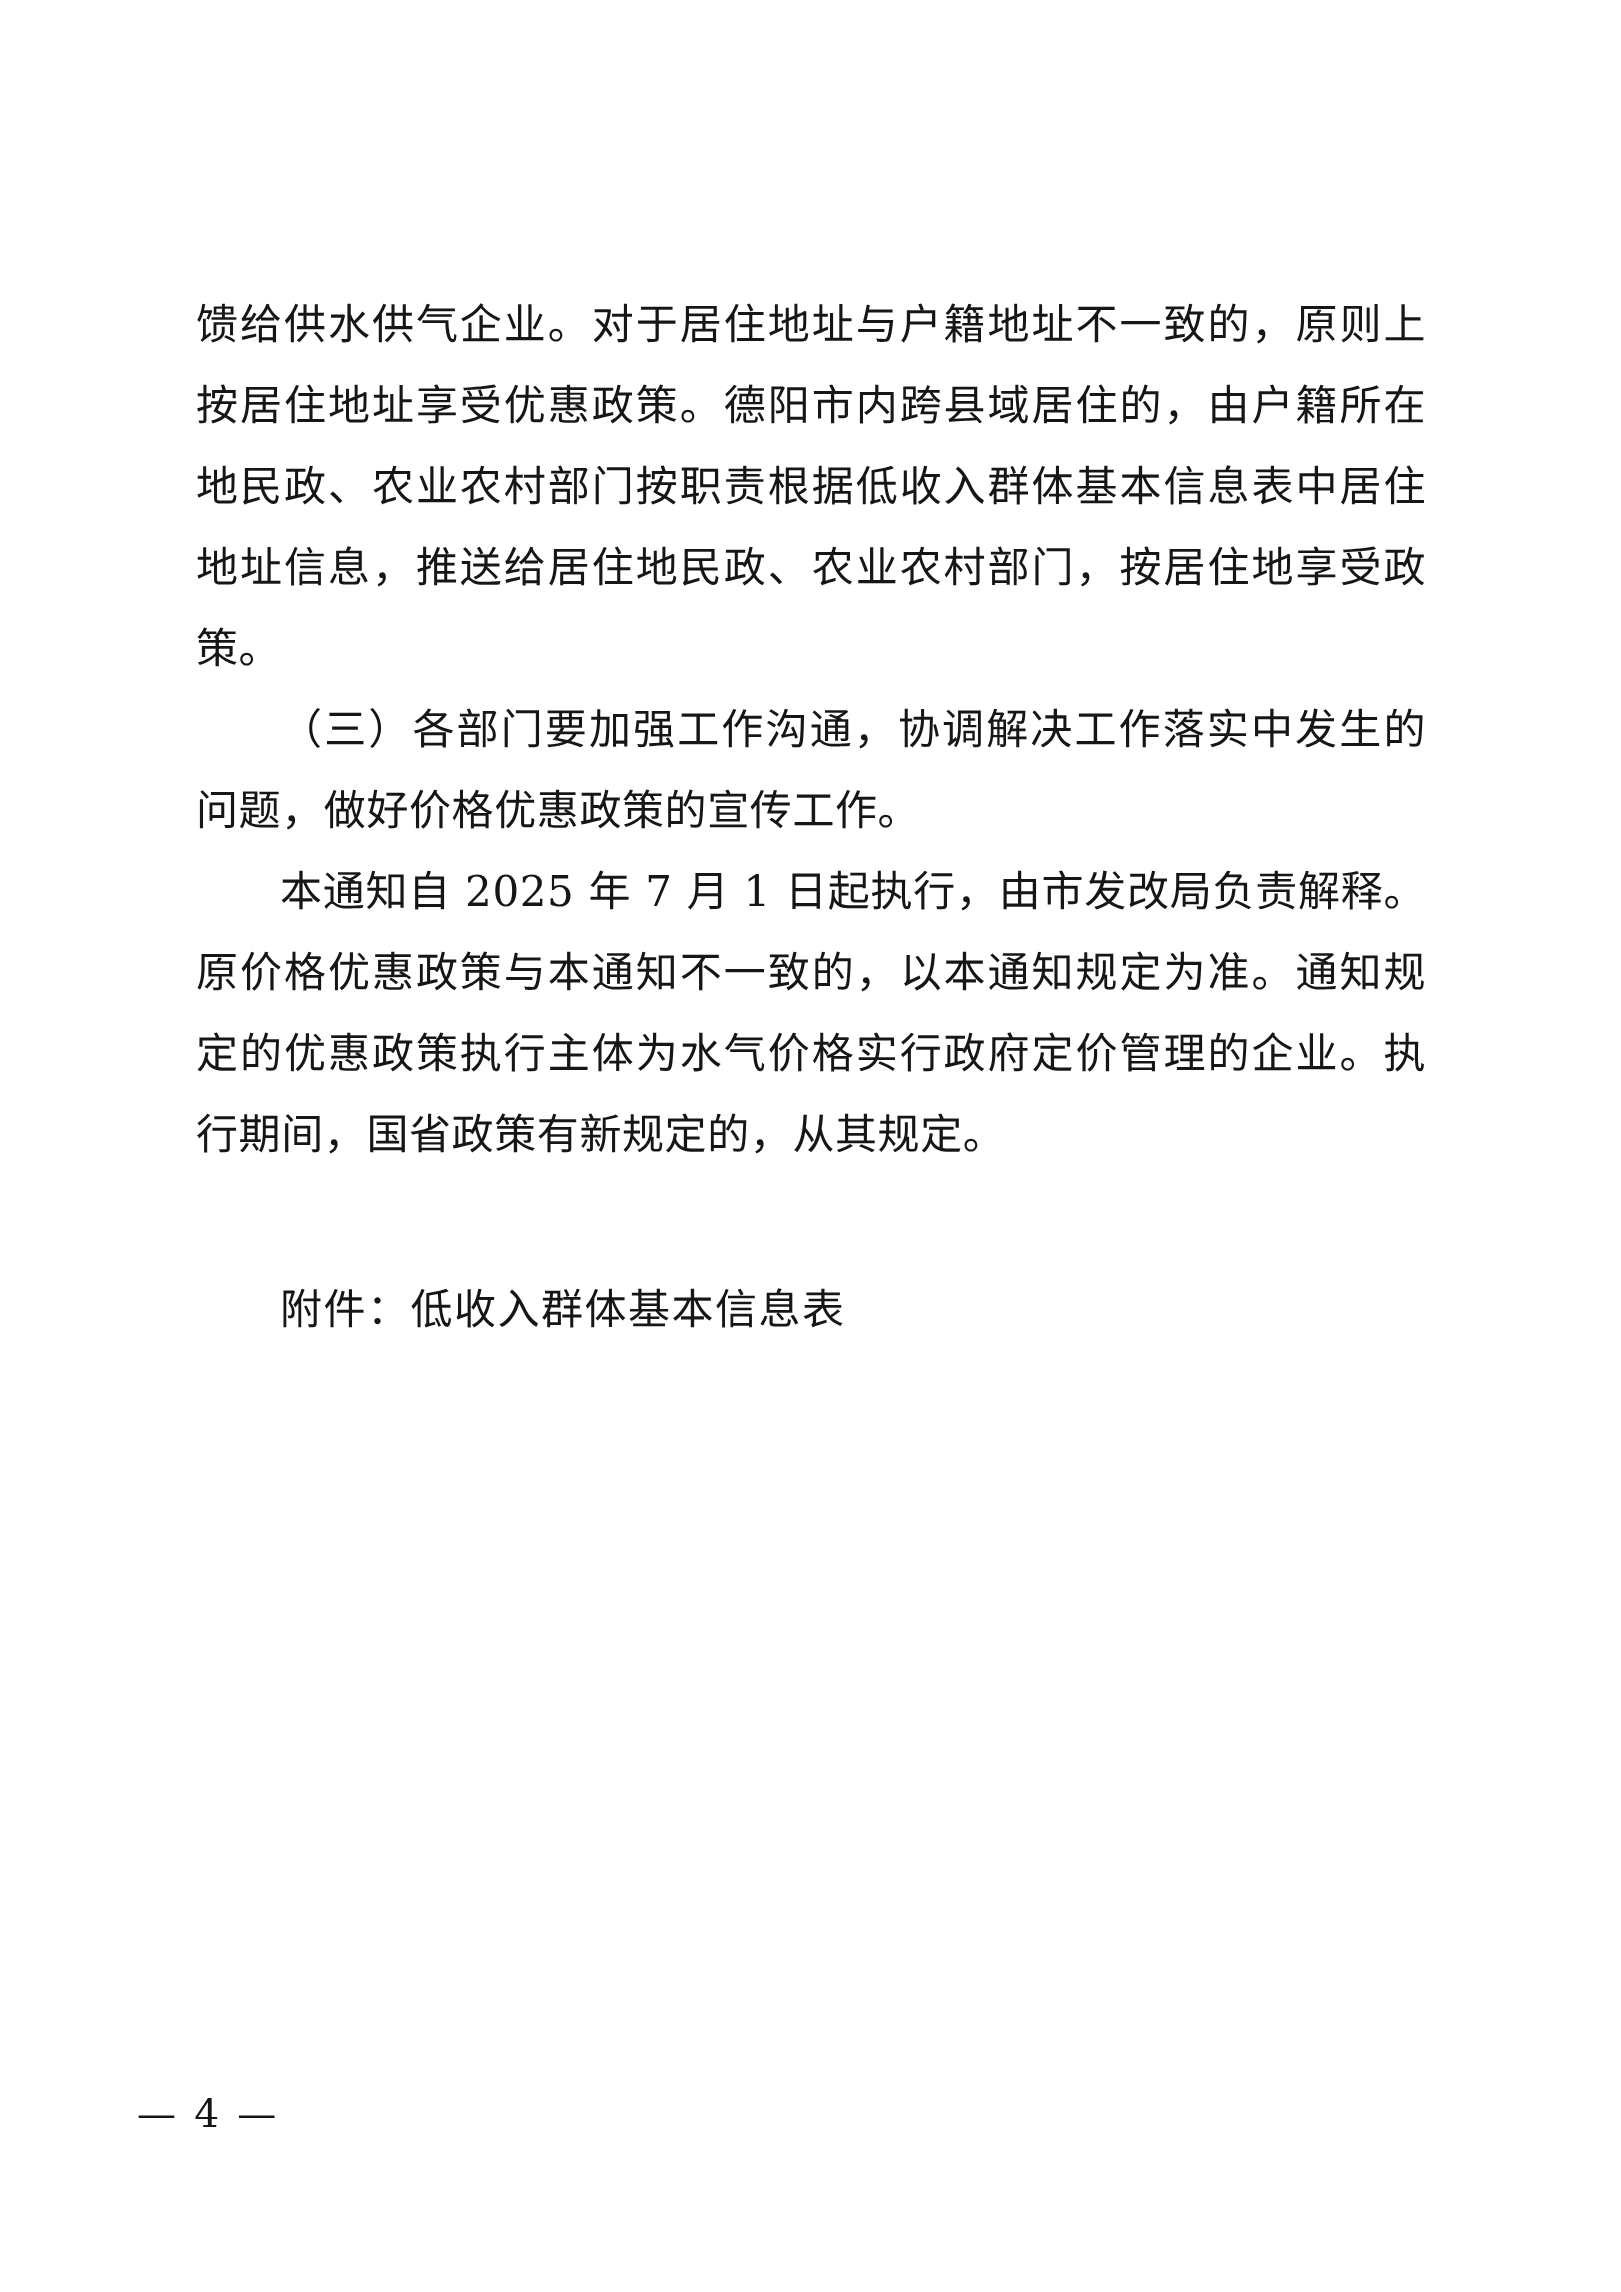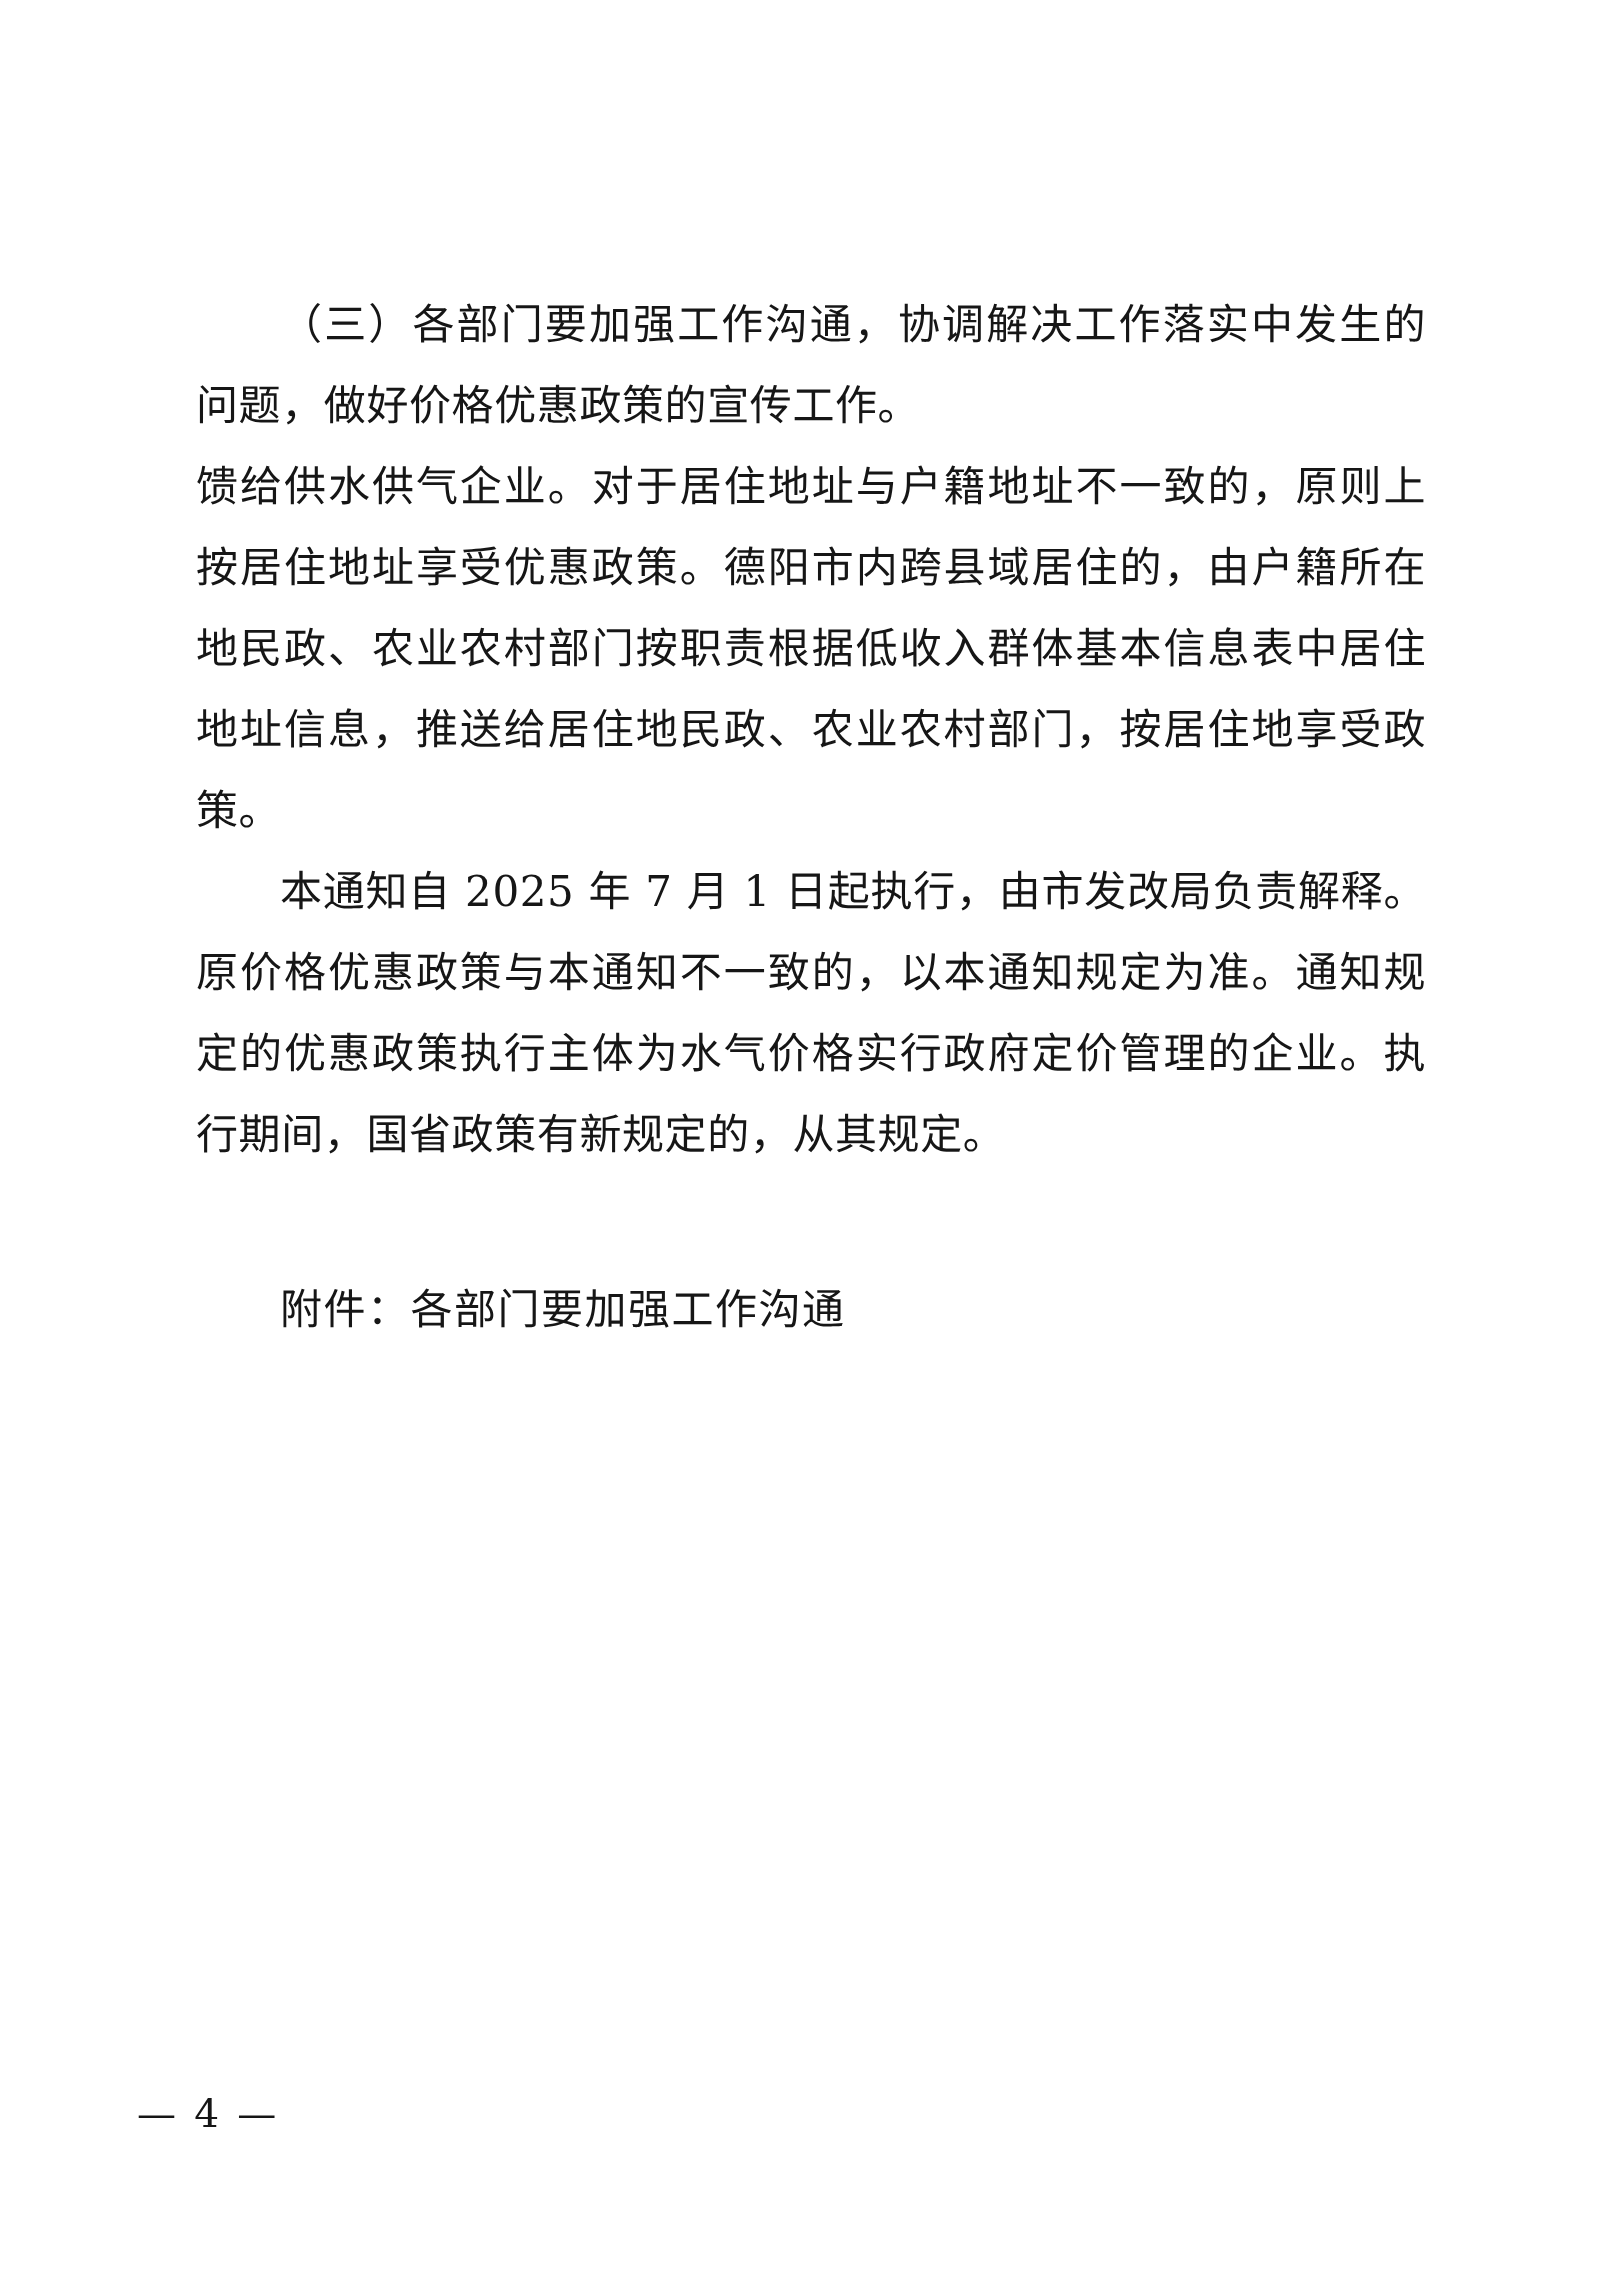--- a/index.html
+++ b/index.html
@@ -62,30 +62,30 @@
     font-family: "DejaVu Serif", "Liberation Serif", serif;
   }
 </style>
 </head>
 <body>
 
 <div class="page">
 
   <div class="content">
 
+    <p class="para">馈给供水供气企业。对于居住地址与户籍地址不一致的，原则上按居住地址享受优惠政策。德阳市内跨县域居住的，由户籍所在地民政、农业农村部门按职责根据低收入群体基本信息表中居住地址信息，推送给居住地民政、农业农村部门，按居住地享受政策。</p>
+
     <p class="para indent">（三）各部门要加强工作沟通，协调解决工作落实中发生的问题，做好价格优惠政策的宣传工作。</p>
-
-    <p class="para">馈给供水供气企业。对于居住地址与户籍地址不一致的，原则上按居住地址享受优惠政策。德阳市内跨县域居住的，由户籍所在地民政、农业农村部门按职责根据低收入群体基本信息表中居住地址信息，推送给居住地民政、农业农村部门，按居住地享受政策。</p>
 
 
 
     <p class="para indent">本通知自 2025 年 7 月 1 日起执行，由市发改局负责解释。原价格优惠政策与本通知不一致的，以本通知规定为准。通知规定的优惠政策执行主体为水气价格实行政府定价管理的企业。执行期间，国省政策有新规定的，从其规定。</p>
 
     <div class="attachment-block">
-      <div class="attachment">附件：各部门要加强工作沟通</div>
+      <div class="attachment">附件：低收入群体基本信息表</div>
     </div>
 
   </div>
 
   <div class="page-number">— 4 —</div>
 
 </div>
 
 
 </body></html>

